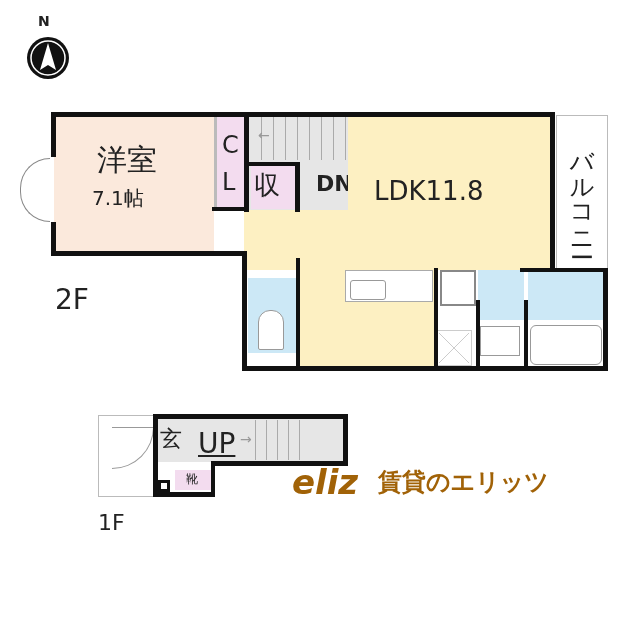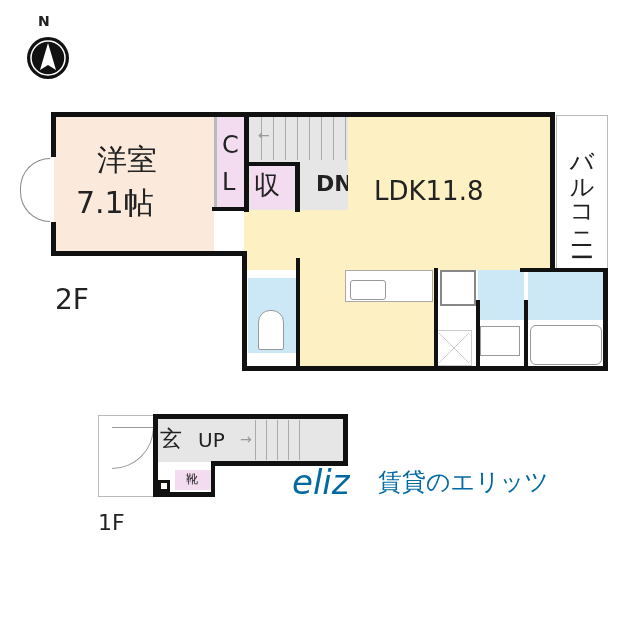--- a/index.html
+++ b/index.html
@@ -1,36 +1,36 @@
 <!DOCTYPE html>
 <html><head>
 <meta charset="utf-8">
 <style>
   html,body{margin:0;padding:0;background:#fff;}
   body{width:640px;height:640px;position:relative;overflow:hidden;font-family:"DejaVu Sans","Liberation Sans",sans-serif;color:#222;}
   .abs{position:absolute;}
   .wall{position:absolute;background:#111;}
   .lbl{position:absolute;color:#222;white-space:nowrap;line-height:1;}
-  .wm{position:absolute;color:#0369a1;font-weight:normal;white-space:nowrap;}
+  .wm{position:absolute;color:#a16207;font-weight:bold;white-space:nowrap;}
 </style>
 </head>
 <body>
 
 <div class="lbl" style="left:38px;top:14px;font-size:14px;font-weight:bold;">N</div>
 <div class="abs" style="left:26px;top:36px;width:44px;height:44px;">
   <svg width="44" height="44" viewBox="0 0 44 44">
     <circle cx="22" cy="22" r="21" fill="#111"></circle>
     <circle cx="22" cy="22" r="17" fill="none" stroke="#fff" stroke-width="1.5"></circle>
     <path d="M22 7 L30 34 L22 29 L14 34 Z" fill="#fff"></path>
   </svg>
 </div>
 
 <div class="abs" style="left:54px;top:115px;width:160px;height:137px;background:#fbe9dc;"></div>
 <div class="lbl" style="left:97px;top:145px;font-size:30px;">洋室</div>
-<div class="lbl" style="left:76px;top:188px;font-size:30px;">7.1帖</div>
+<div class="lbl" style="left:92px;top:188px;font-size:20px;">7.1帖</div>
 
 <div class="abs" style="left:214px;top:115px;width:30px;height:95px;background:#f3dcef;border-left:3px solid #bbb;box-sizing:border-box;"></div>
 <div class="lbl" style="left:222px;top:133px;font-size:24px;">C</div>
 <div class="lbl" style="left:222px;top:170px;font-size:24px;">L</div>
 
 <div class="abs" style="left:248px;top:115px;width:100px;height:95px;background:#e6e6e6;"></div>
 <div class="abs" style="left:250px;top:115px;width:96px;height:45px;background:repeating-linear-gradient(90deg,#e6e6e6 0 11px,#aaa 11px 12px);"></div>
 <div class="lbl" style="left:258px;top:128px;font-size:14px;color:#999;">←</div>
 <div class="abs" style="left:251px;top:165px;width:44px;height:44px;background:#f3dcef;"></div>
 <div class="lbl" style="left:254px;top:172px;font-size:26px;">収</div>
@@ -85,21 +85,21 @@
 <div class="abs" style="left:20px;top:158px;width:30px;height:64px;border:1px solid #888;border-right:none;border-radius:30px 0 0 30px;box-sizing:border-box;"></div>
 
 <div class="lbl" style="left:55px;top:286px;font-size:28px;">2F</div>
 
 <div class="abs" style="left:98px;top:415px;width:56px;height:82px;border:1px solid #bbb;box-sizing:border-box;background:#fff;"></div>
 <div class="abs" style="left:112px;top:427px;width:42px;height:42px;border:1px solid #999;border-left:none;border-radius:0 0 42px 0;box-sizing:border-box;"></div>
 <div class="abs" style="left:156px;top:418px;width:188px;height:44px;background:#e6e6e6;"></div>
 <div class="abs" style="left:245px;top:420px;width:60px;height:40px;background:repeating-linear-gradient(90deg,#e6e6e6 0 10px,#aaa 10px 11px);"></div>
 <div class="abs" style="left:156px;top:418px;width:90px;height:44px;background:#e6e6e6;"></div>
 <div class="lbl" style="left:160px;top:428px;font-size:22px;">玄</div>
-<div class="lbl" style="left:198px;top:430px;font-size:20px;">UP</div>
+<div class="lbl" style="left:198px;top:430px;font-size:28px;text-decoration:underline;">UP</div>
 <div class="lbl" style="left:240px;top:432px;font-size:14px;color:#999;">→</div>
 <div class="abs" style="left:175px;top:470px;width:36px;height:20px;background:#f3dcef;"></div>
 <div class="lbl" style="left:186px;top:473px;font-size:12px;">靴</div>
 
 <div class="wall" style="left:153px;top:414px;width:195px;height:5px;"></div>
 <div class="wall" style="left:343px;top:414px;width:5px;height:52px;"></div>
 <div class="wall" style="left:213px;top:461px;width:135px;height:5px;"></div>
 <div class="wall" style="left:153px;top:414px;width:5px;height:82px;"></div>
 <div class="wall" style="left:153px;top:492px;width:62px;height:5px;"></div>
 <div class="wall" style="left:211px;top:461px;width:4px;height:36px;"></div>

